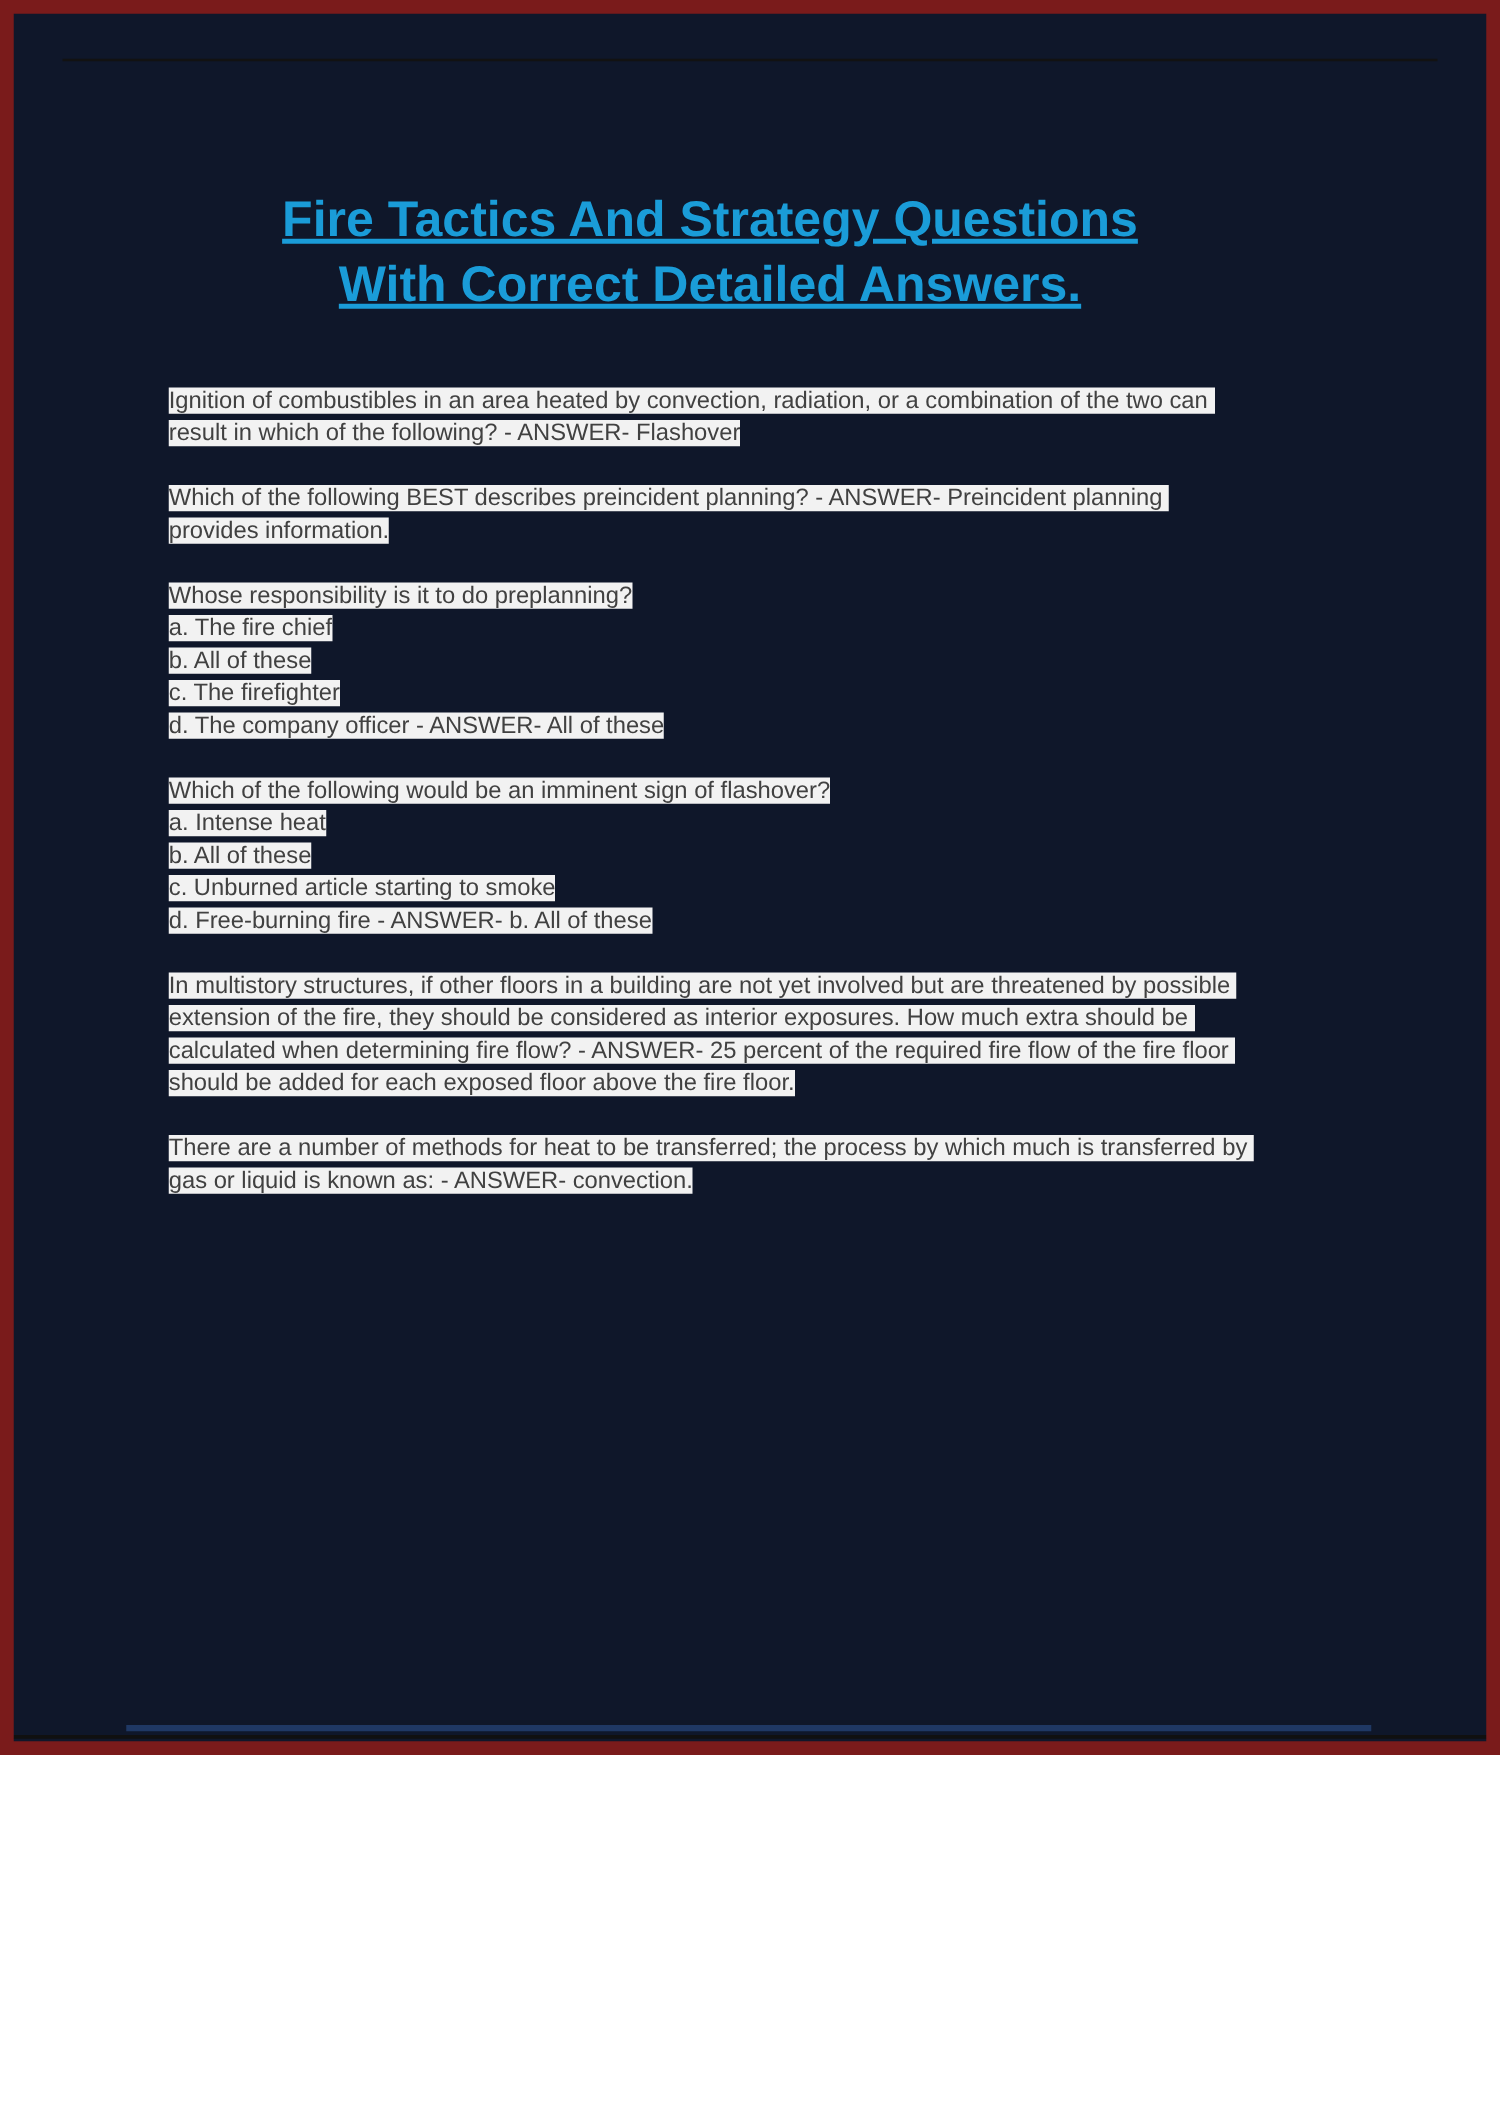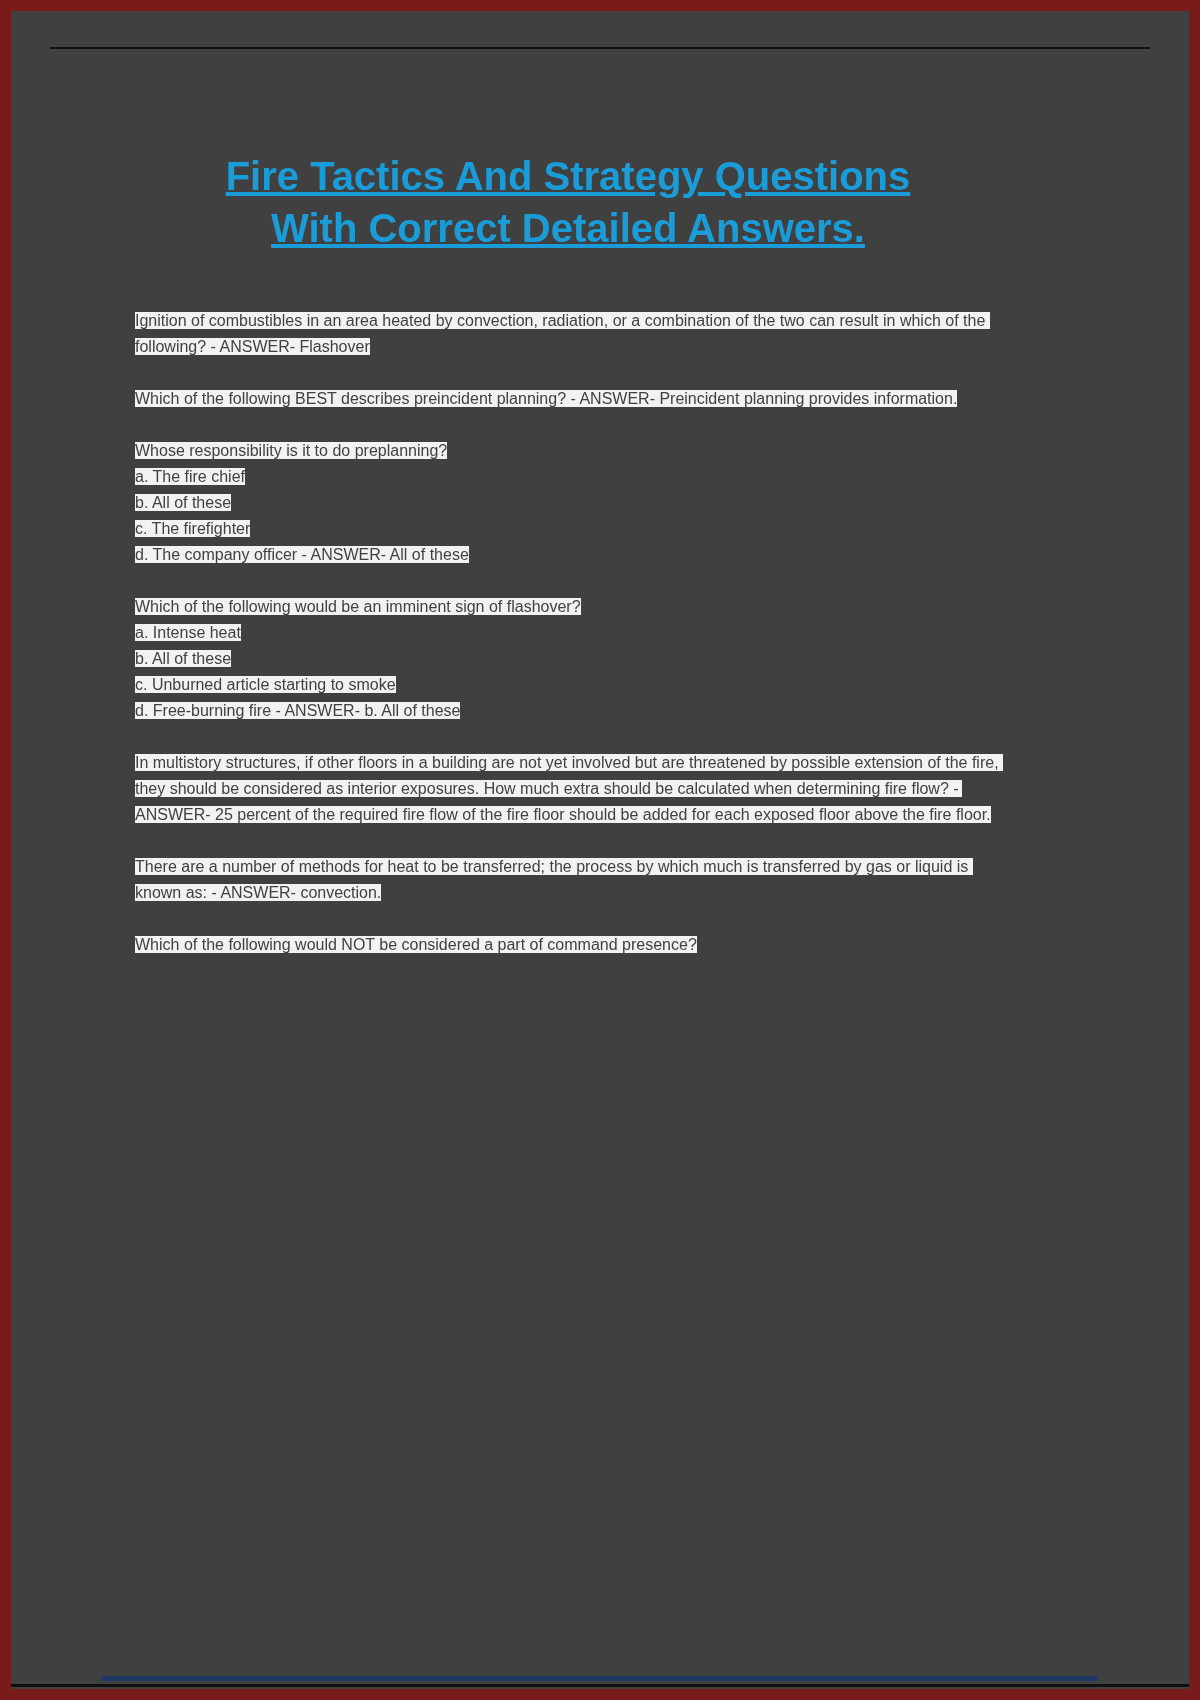--- a/index.html
+++ b/index.html
@@ -8,23 +8,23 @@
     background: #ffffff;
   }
   body {
     width: 1200px;
     height: 1700px;
     font-family: "Liberation Sans", sans-serif;
   }
   .page {
     box-sizing: border-box;
     width: 1200px;
-    height: 1700px;
+    height: 1404px;
     border: 11px solid #7a1b1b;
-    background: #404040;
+    background: #0f172a;
     position: relative;
     overflow: hidden;
   }
   .top-rule {
     position: absolute;
     top: 36px;
     left: 39px;
     right: 39px;
     height: 2px;
     background: #121212;
@@ -40,21 +40,21 @@
     text-align: center;
     font-size: 40px;
     line-height: 52px;
     font-weight: bold;
     color: #1a9cd8;
     text-decoration: underline;
     white-space: pre-line;
   }
   .para {
     margin: 0 0 26px 0;
-    font-size: 16px;
+    font-size: 19px;
     line-height: 26px;
     color: #414141;
   }
   .para > span {
     background: #f2f2f2;
     white-space: pre-wrap;
   }
   .footer-blue-line {
     position: absolute;
     bottom: 8px;
@@ -101,20 +101,19 @@
 a. Intense heat
 b. All of these
 c. Unburned article starting to smoke
 d. Free-burning fire - ANSWER- b. All of these</span></p>
 
 
     <p class="para"><span>In multistory structures, if other floors in a building are not yet involved but are threatened by possible extension of the fire, they should be considered as interior exposures. How much extra should be calculated when determining fire flow? - ANSWER- 25 percent of the required fire flow of the fire floor should be added for each exposed floor above the fire floor.</span></p>
 
     <p class="para"><span>There are a number of methods for heat to be transferred; the process by which much is transferred by gas or liquid is known as: - ANSWER- convection.</span></p>
 
-    <p class="para"><span>Which of the following would NOT be considered a part of command presence?</span></p>
 
   </div>
 
   <div class="footer-blue-line"></div>
   <div class="footer-black-line"></div>
 
 </div>
 
 </body></html>

